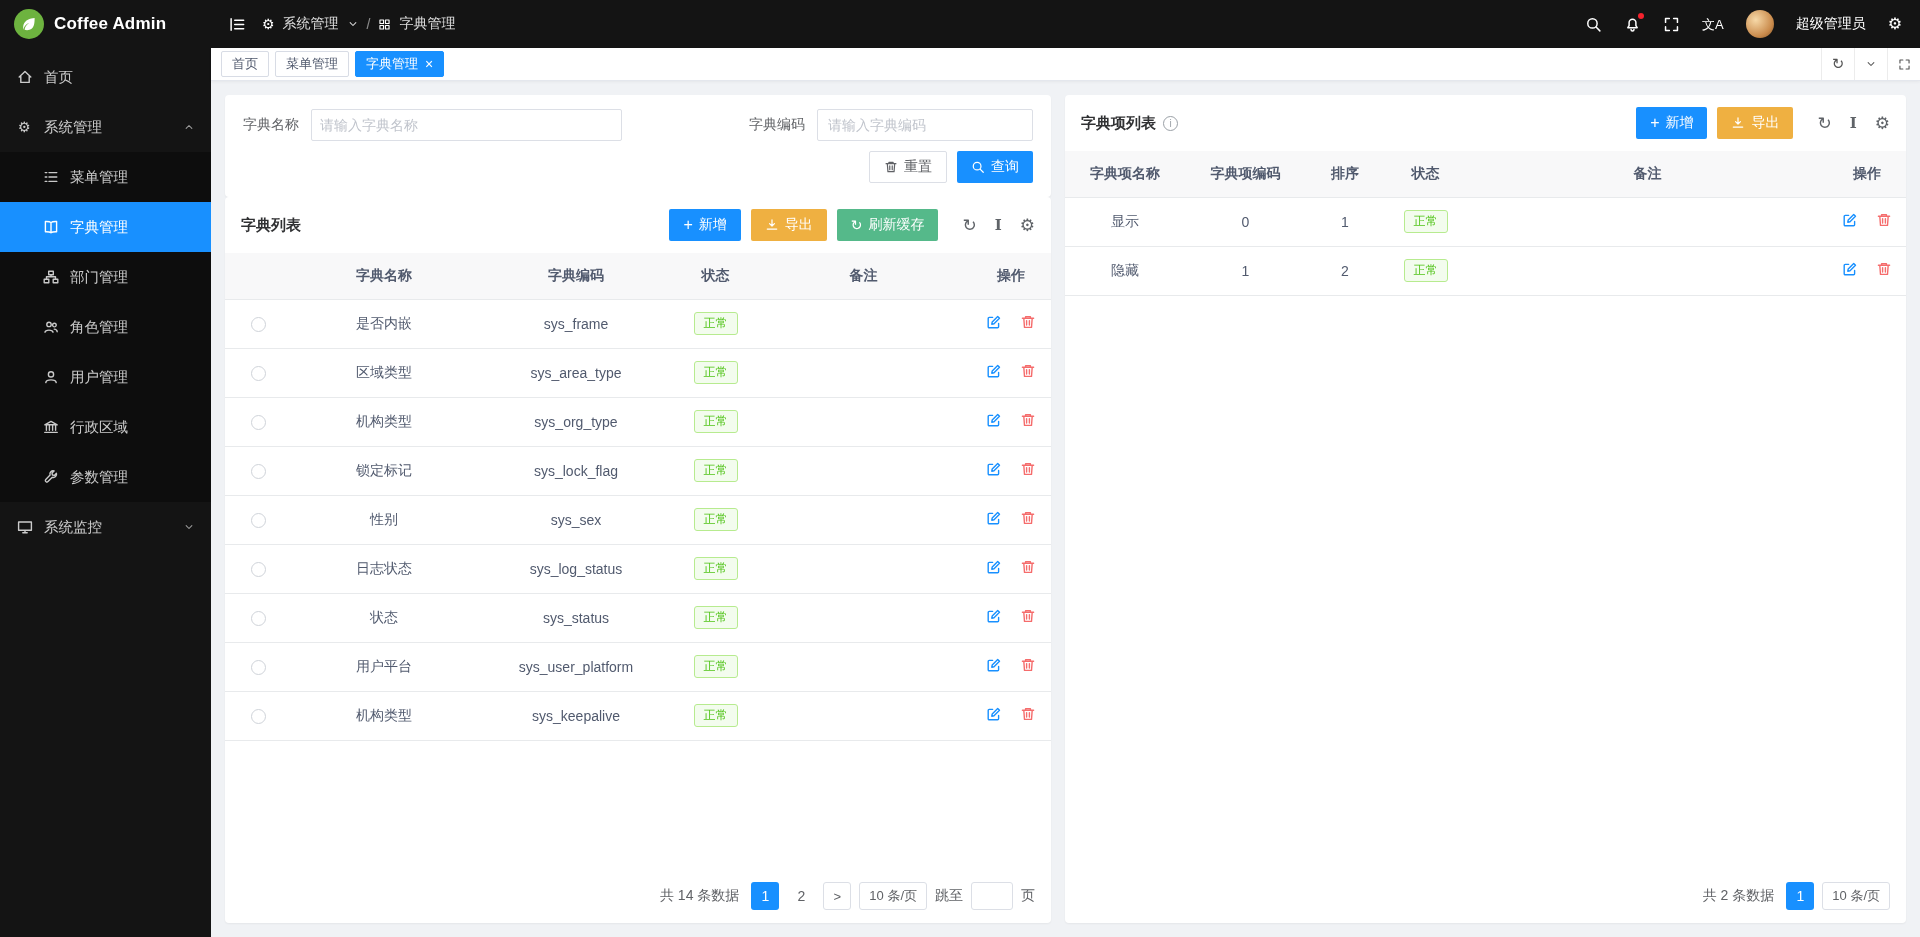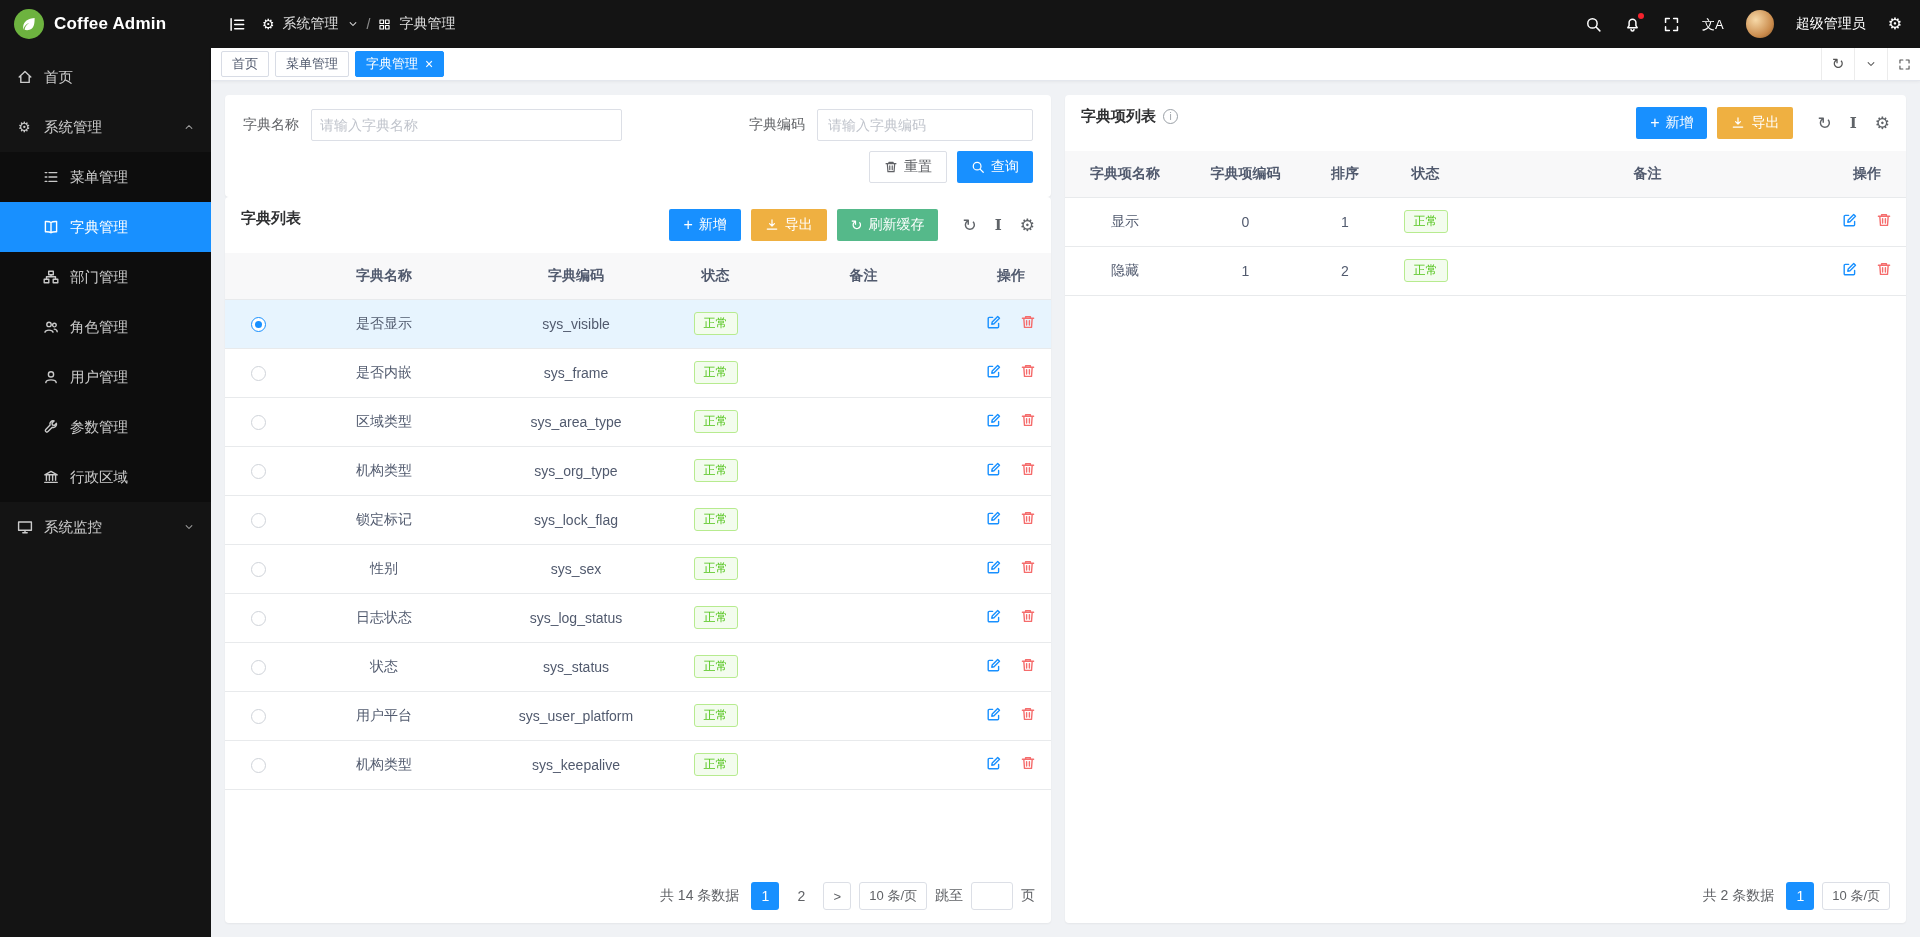--- a/index.html
+++ b/index.html
@@ -62,21 +62,21 @@
   .btn-row { display: flex; justify-content: flex-end; gap: 10px; margin-top: 10px; }
   .btn { height: 32px; display: inline-flex; align-items: center; gap: 6px; padding: 0 14px; font-size: 14px; border-radius: 2px; border: none; cursor: pointer; color: #fff; white-space: nowrap; }
   .btn.plain { background: #fff; border: 1px solid #dcdfe6; color: #606266; }
   .btn.primary { background: #1890ff; }
   .btn.warning { background: #efb041; }
   .btn.success { background: #55b98a; }
   .btn .plus { font-size: 16px; line-height: 1; }
 
   
   .list-card { flex: 1; display: flex; flex-direction: column; min-height: 0; }
-  .card-head { display: flex; align-items: flex-start; padding: 12px 16px; gap: 10px; }
+  .card-head { display: flex; align-items: center; padding: 12px 16px; gap: 10px; }
   .card-title { font-size: 15px; font-weight: 700; color: #303133; display: flex; align-items: center; gap: 7px; }
   .head-actions { margin-left: auto; display: flex; align-items: center; gap: 10px; }
   .tool-icons { display: flex; align-items: center; gap: 18px; margin-left: 14px; color: #5f6368; }
   .ti { cursor: pointer; display: flex; align-items: center; font-size: 17px; }
   .ti-serif { font-family: "DejaVu Serif", serif; font-weight: 600; font-size: 15px; }
   .info-ic { width: 15px; height: 15px; border: 1px solid #9aa0a6; border-radius: 50%; font-size: 10px; color: #9aa0a6; display: inline-flex; align-items: center; justify-content: center; font-weight: 400; cursor: pointer; }
 
   table { width: 100%; border-collapse: collapse; table-layout: fixed; }
   th { background: #f8f8f9; height: 46px; font-size: 14px; color: #515a6e; font-weight: 700; text-align: center; border-bottom: 1px solid #e8eaec; }
   td { height: 49px; text-align: center; font-size: 14px; color: #515a6e; border-bottom: 1px solid #e8eaec; background: #fff; }
@@ -246,32 +246,32 @@
           <span class="mi-icon">
               <svg class="ic">
                 <use href="#i-user"></use>
               </svg>
             </span>
           <span>用户管理</span>
         </div>
         <div class="menu-item">
           <span class="mi-icon">
               <svg class="ic">
+                <use href="#i-bank"></use>
+              </svg>
+            </span>
+          <span>行政区域</span>
+        </div>
+        <div class="menu-item">
+          <span class="mi-icon">
+              <svg class="ic">
                 <use href="#i-wrench"></use>
               </svg>
             </span>
           <span>参数管理</span>
-        </div>
-        <div class="menu-item">
-          <span class="mi-icon">
-              <svg class="ic">
-                <use href="#i-bank"></use>
-              </svg>
-            </span>
-          <span>行政区域</span>
         </div>
       </div>
       <div class="menu-item">
         <span class="mi-icon">
             <svg class="ic">
               <use href="#i-monitor"></use>
             </svg>
           </span>
         <span>系统监控</span>
         <span class="arrow">
@@ -431,35 +431,20 @@
               <tr>
                 <th></th>
                 <th>字典名称</th>
                 <th>字典编码</th>
                 <th>状态</th>
                 <th>备注</th>
                 <th>操作</th>
               </tr>
             </thead>
             <tbody>
-              <tr class="selected">
-                <td><span class="radio checked"></span></td>
-                <td>是否显示</td>
-                <td>sys_visible</td>
-                <td><span class="badge">正常</span></td>
-                <td></td>
-                <td><span class="act">
-                      <svg class="ic edit">
-                        <use href="#i-edit"></use>
-                      </svg>
-                      <svg class="ic del">
-                        <use href="#i-trash"></use>
-                      </svg>
-                    </span></td>
-              </tr>
               <tr>
                 <td><span class="radio"></span></td>
                 <td>是否内嵌</td>
                 <td>sys_frame</td>
                 <td><span class="badge">正常</span></td>
                 <td></td>
                 <td><span class="act">
                       <svg class="ic edit">
                         <use href="#i-edit"></use>
                       </svg>

